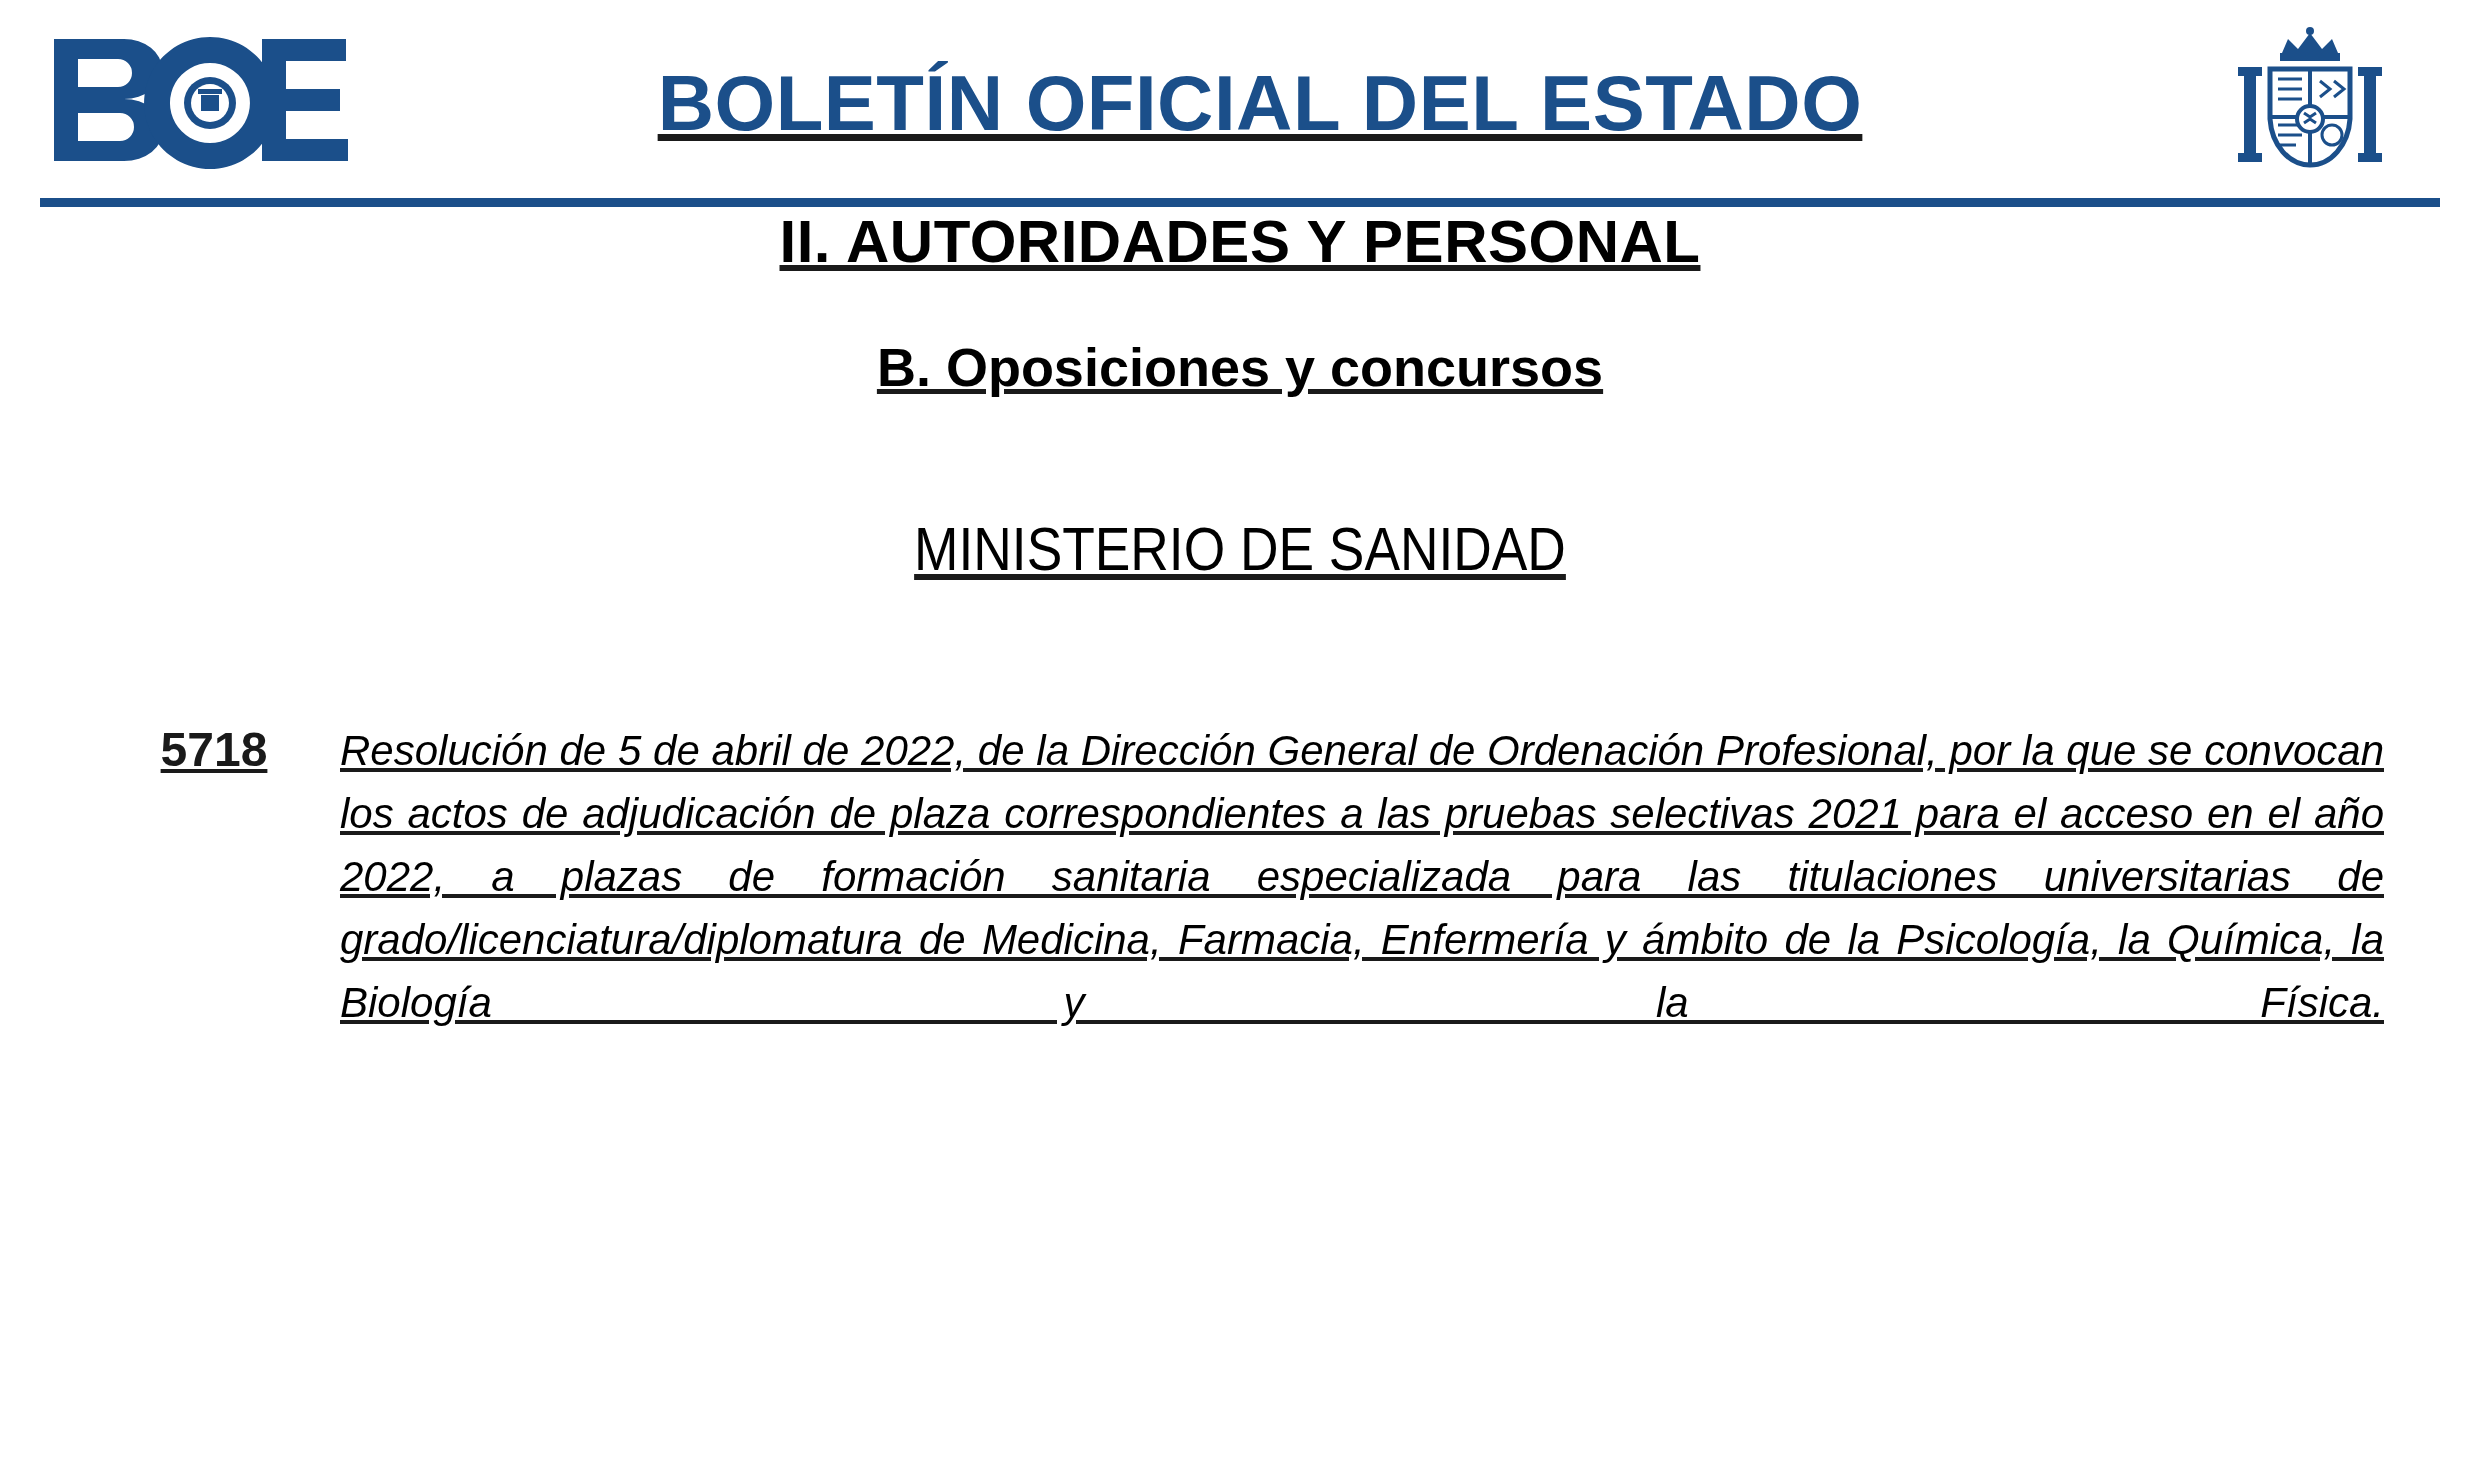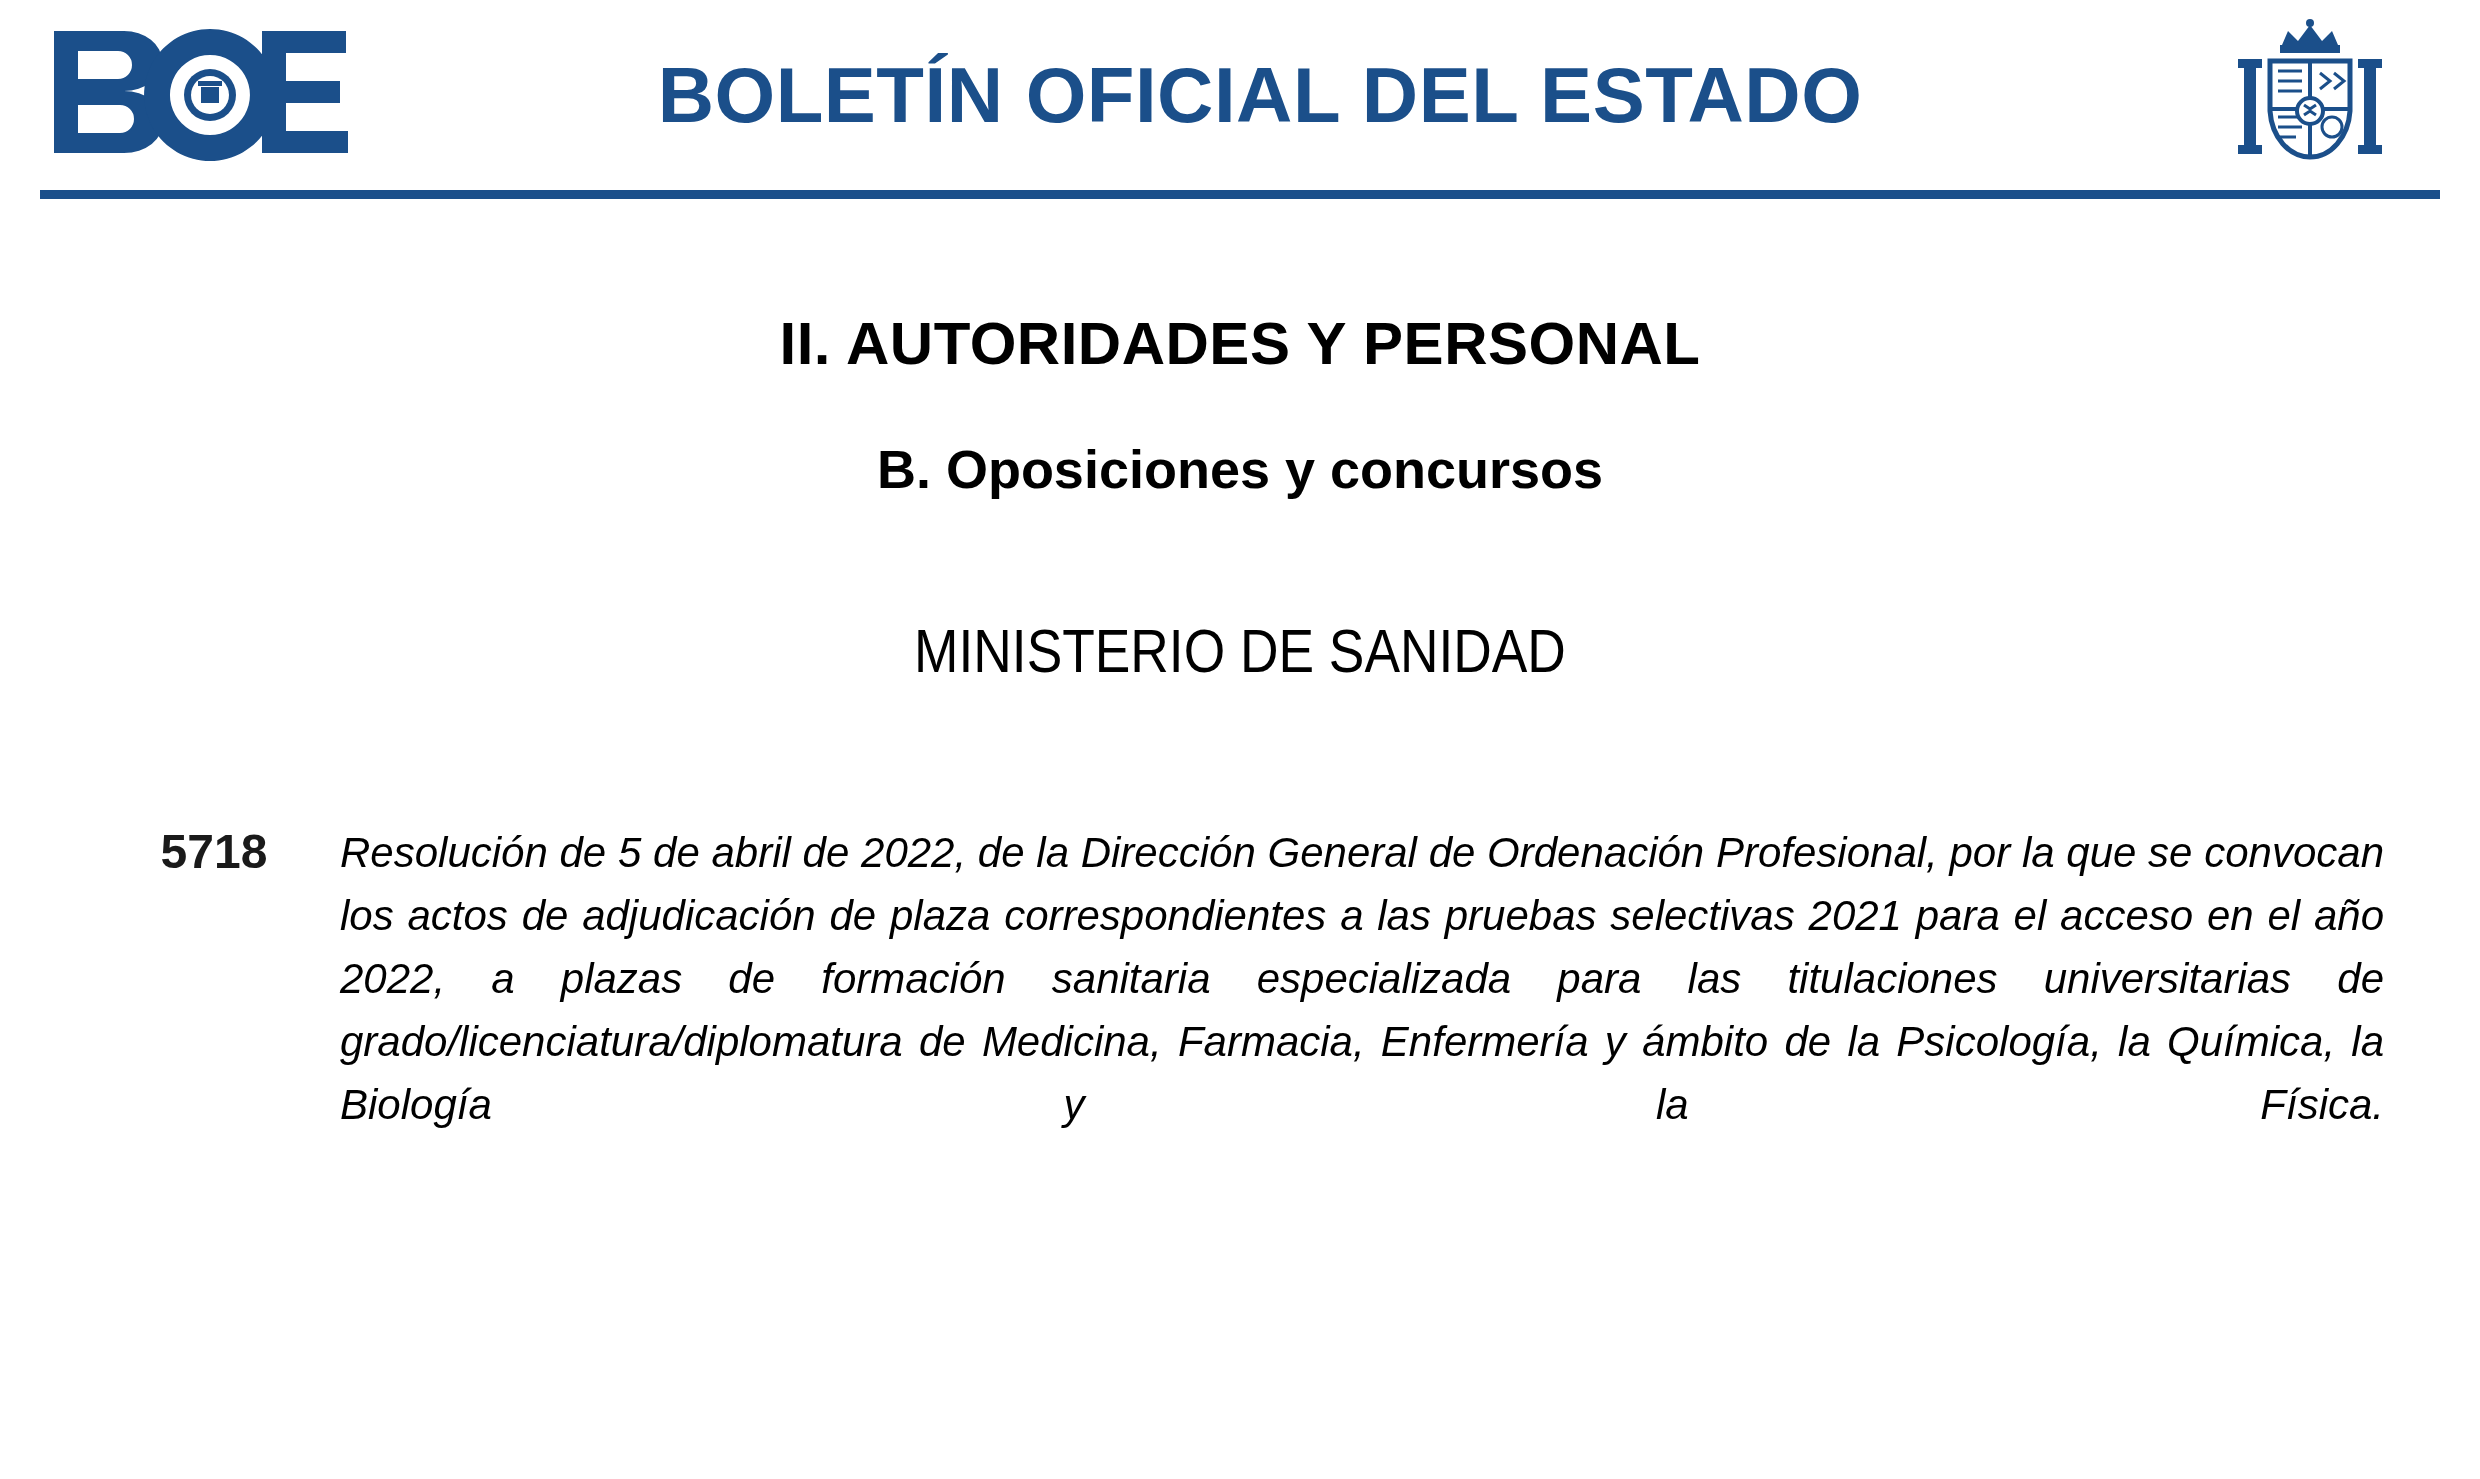--- a/index.html
+++ b/index.html
@@ -13,21 +13,22 @@
     font-family: "Liberation Sans", sans-serif;
     color: #1a1a1a;
     overflow: hidden;
   }
 
   .page {
     position: relative;
     width: 2480px;
     height: 1479px;
     box-sizing: border-box;
-    padding: 0 40px;
+    padding: 8px 40px;
+    text-decoration: underline;
   }
 
   
   .masthead {
     position: relative;
     height: 190px;
     display: flex;
     align-items: center;
     justify-content: space-between;
   }
@@ -90,21 +91,20 @@
   
   .content {
     padding: 0 10px;
   }
 
   .section-title {
     text-align: center;
     font-size: 60px;
     font-weight: bold;
     color: #000000;
-    margin-top: 110px;
     letter-spacing: 0.5px;
   }
   .subsection-title {
     text-align: center;
     font-size: 54px;
     font-weight: bold;
     color: #000000;
     margin-top: 60px;
   }
   .ministry {

